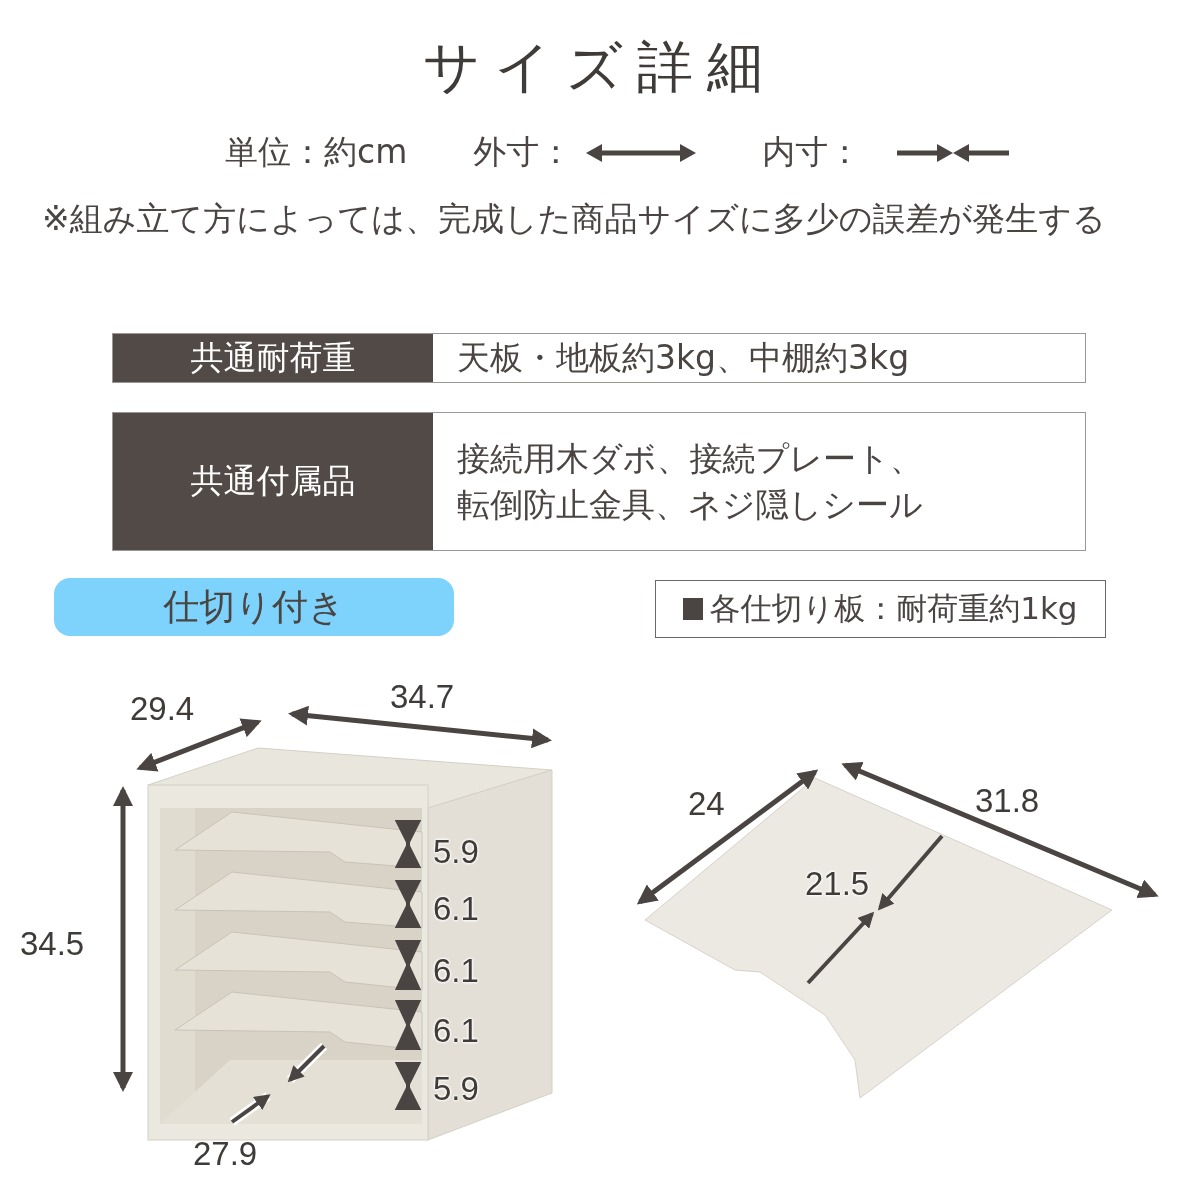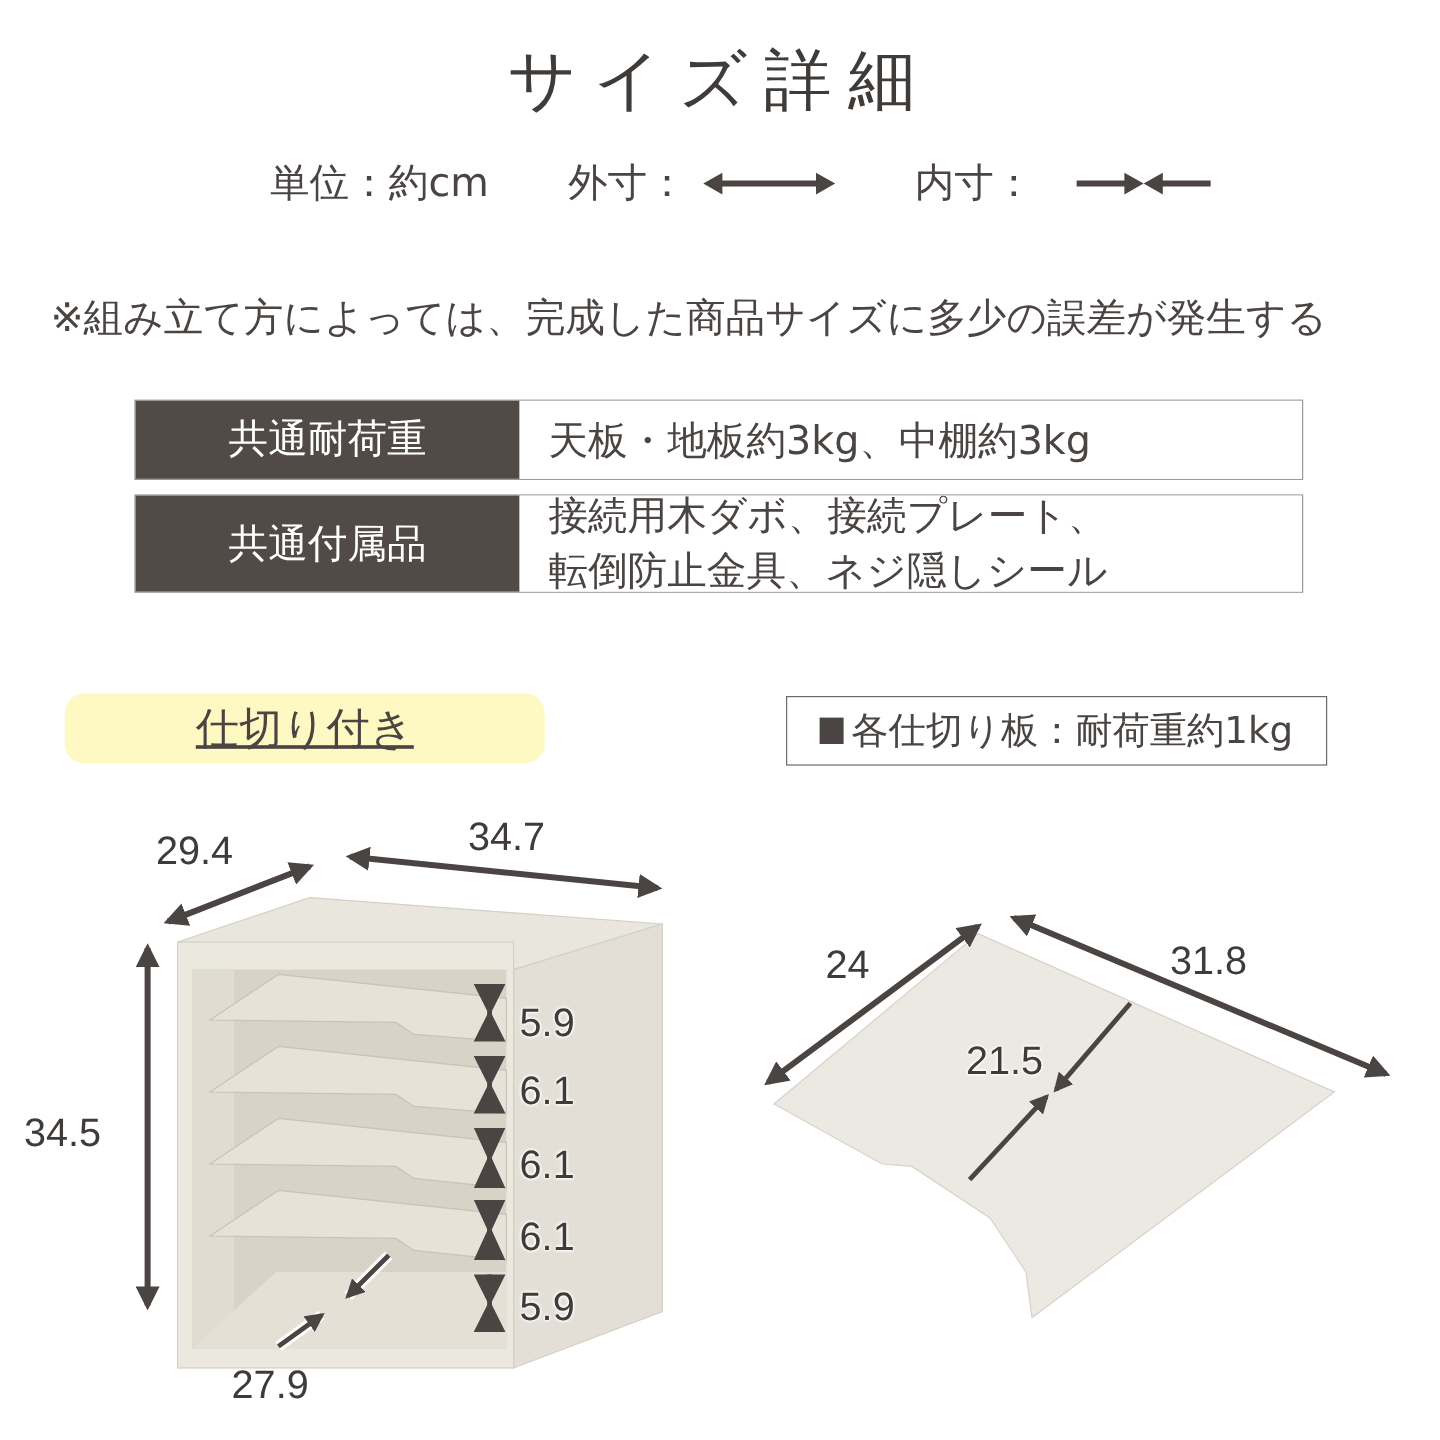--- a/index.html
+++ b/index.html
@@ -4,27 +4,27 @@
 <style>
   html, body { margin:0; padding:0; background:#ffffff; }
   body { width:1200px; height:1200px; position:relative; overflow:hidden;
          font-family:"DejaVu Sans","Liberation Sans",sans-serif; color:#4a4543; }
   .abs { position:absolute; }
   .title { top:30px; left:0; width:1200px; text-align:center; font-family:"DejaVu Serif","Liberation Serif",serif;
            font-size:56px; letter-spacing:14px; color:#3f3b39; font-weight:normal; }
   .units { top:130px; left:225px; font-size:33px; color:#4a4543; display:flex; align-items:center; white-space:nowrap;gap:14px; }
   .units span { display:inline-block; }
   .arrow-svg { display:inline-block; vertical-align:middle; }
-  .note { top:196px; left:42px; font-size:33px; line-height:46px; color:#4a4543; white-space:nowrap;margin-top:46px; }
+  .note { top:196px; left:42px; font-size:33px; line-height:46px; color:#4a4543; white-space:nowrap; }
   .note .l2 { padding-left:40px; display:block; }
   .row { left:112px; width:974px; display:flex; border:1px solid #9b9795; box-sizing:border-box; }
   .row .lbl { width:320px; background:#524a47; color:#ffffff; font-size:33px; display:flex; align-items:center; justify-content:center; }
   .row .val { flex:1; background:#fff; font-size:33px; color:#4a4543; padding-left:24px; display:flex; flex-direction:column; justify-content:center; line-height:46px; }
-  .pill { top:578px; left:54px; width:400px; height:58px; background:#fef9c3; border-radius:16px; font-size:36px; color:#4a4543;
-          display:flex; align-items:center; justify-content:center;text-decoration:underline; }
+  .pill { top:578px; left:54px; width:400px; height:58px; background:#7dd3fc; border-radius:16px; font-size:36px; color:#4a4543;
+          display:flex; align-items:center; justify-content:center; }
   .boxnote { top:580px; left:655px; width:451px; height:58px; border:1.5px solid #6d6866; box-sizing:border-box; font-size:31px;
              color:#4a4543; display:flex; align-items:center; justify-content:center; }
   .boxnote .sq { display:inline-block; width:20px; height:22px; background:#4a4543; margin-right:6px; }
   .dim { font-family:Liberation Sans, sans-serif; font-size:33px; color:#3f3b39; }
   .dim.halo { text-shadow: 0 0 3px #fff, 0 0 3px #fff, 0 0 3px #fff; }
 </style>
 </head>
 <body>
 
 <div class="abs title">サイズ詳細</div>
@@ -45,27 +45,27 @@
     <polygon points="56,12 40,3 40,21" fill="#4a4543"></polygon>
     <line x1="64" y1="12" x2="112" y2="12" stroke="#4a4543" stroke-width="5"></line>
     <polygon points="56,12 72,3 72,21" fill="#4a4543"></polygon>
   </svg>
 </div>
 
 <div class="abs note">
   <span>※組み立て方によっては、完成した商品サイズに多少の誤差が発生する</span>
 </div>
 
-<div class="abs row" style="top:333px;height:67px;">
+<div class="abs row" style="top:333px;height:50px;">
   <div class="lbl">共通耐荷重</div>
   <div class="val">
     <span>天板・地板約3kg、中棚約3kg</span>
   </div>
 </div>
-<div class="abs row" style="top:412px;height:82px;">
+<div class="abs row" style="top:412px;height:139px;">
   <div class="lbl">共通付属品</div>
   <div class="val">
     <span>接続用木ダボ、接続プレート、</span>
     <span>転倒防止金具、ネジ隠しシール</span>
   </div>
 </div>
 
 <div class="abs pill">仕切り付き</div>
 <div class="abs boxnote">
   <span class="sq"></span>

